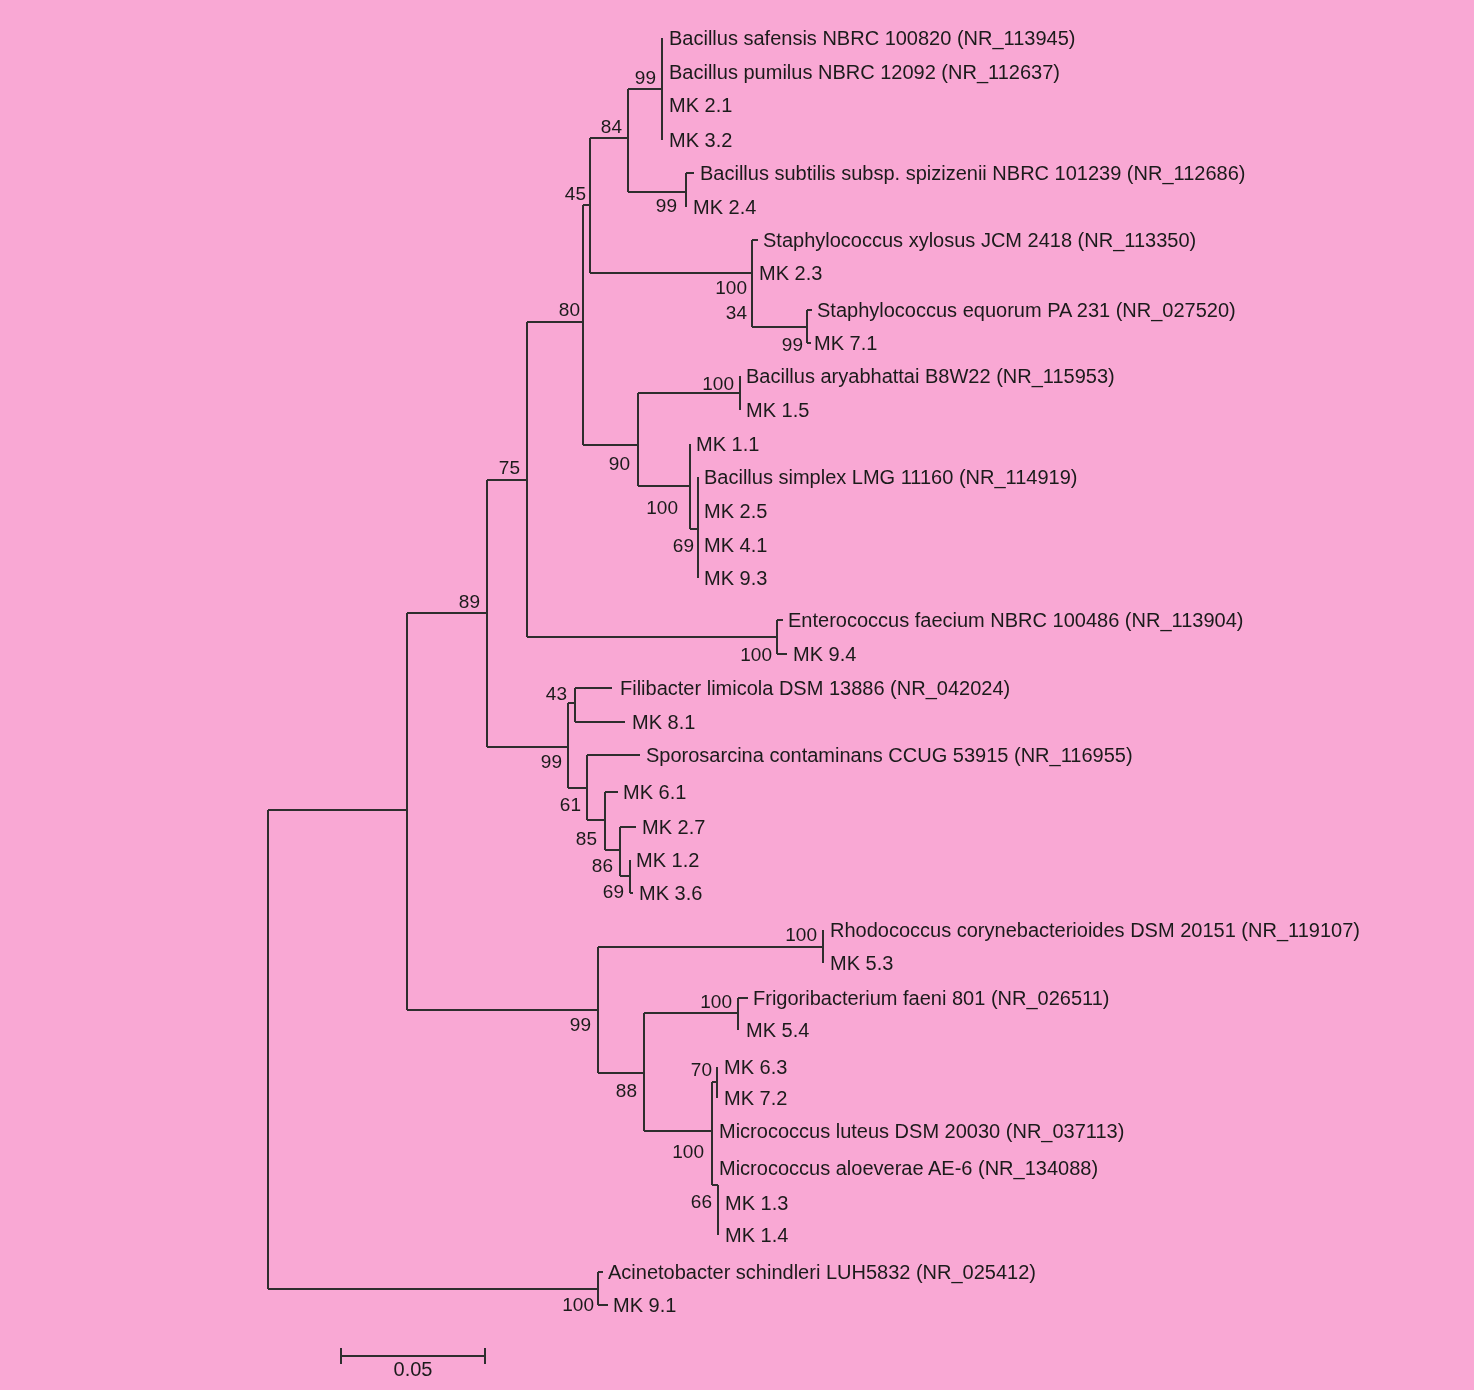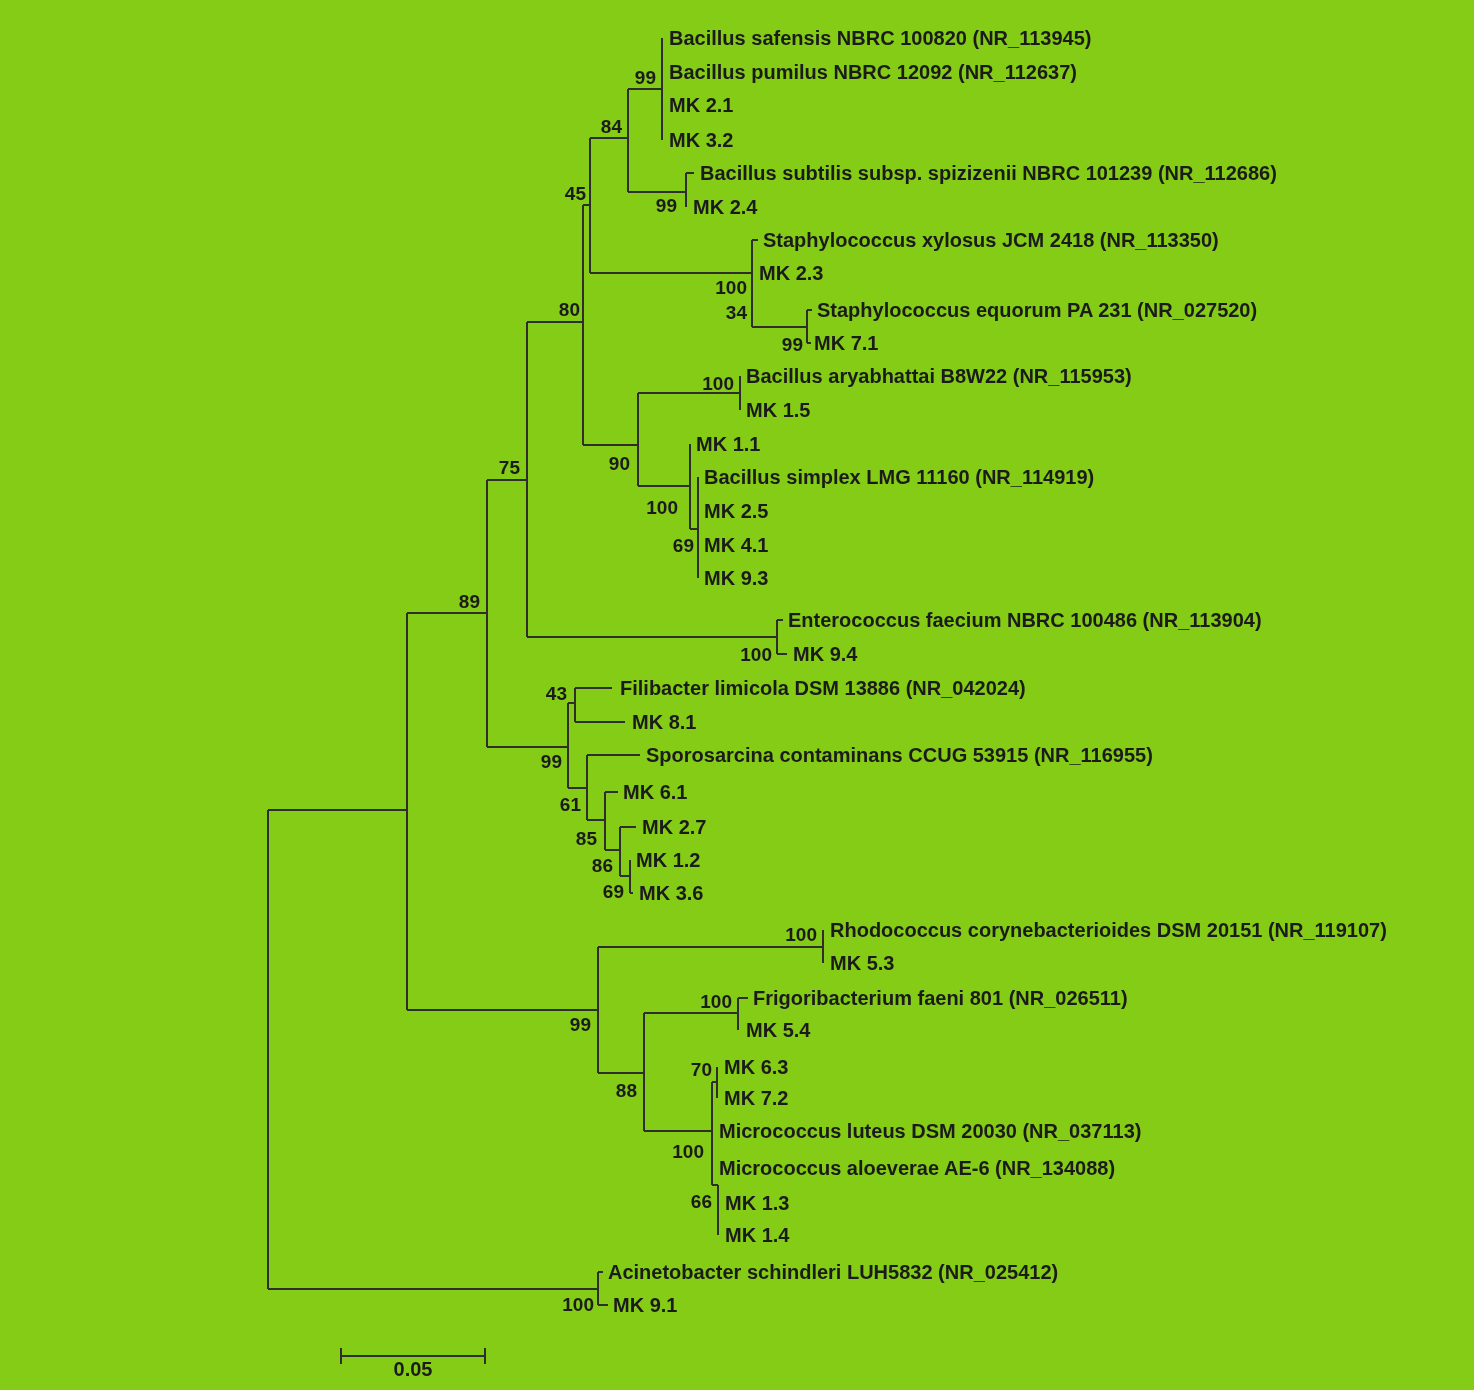--- a/index.html
+++ b/index.html
@@ -5,23 +5,22 @@
   html, body {
     margin: 0;
     padding: 0;
     background: #ffffff;
     font-family: "Liberation Sans", sans-serif;
   }
   .figure-wrap {
     position: relative;
     width: 1474px;
     height: 1390px;
-    background: #84cc16;
+    background: #f9a8d4;
     overflow: hidden;
-    font-weight: bold;
   }
   svg text {
     font-family: "Liberation Sans", sans-serif;
   }
 </style>
 </head>
 <body>
 
 <div class="figure-wrap">
   <svg width="1474" height="1390" viewBox="0 0 1474 1390" xmlns="http://www.w3.org/2000/svg">

